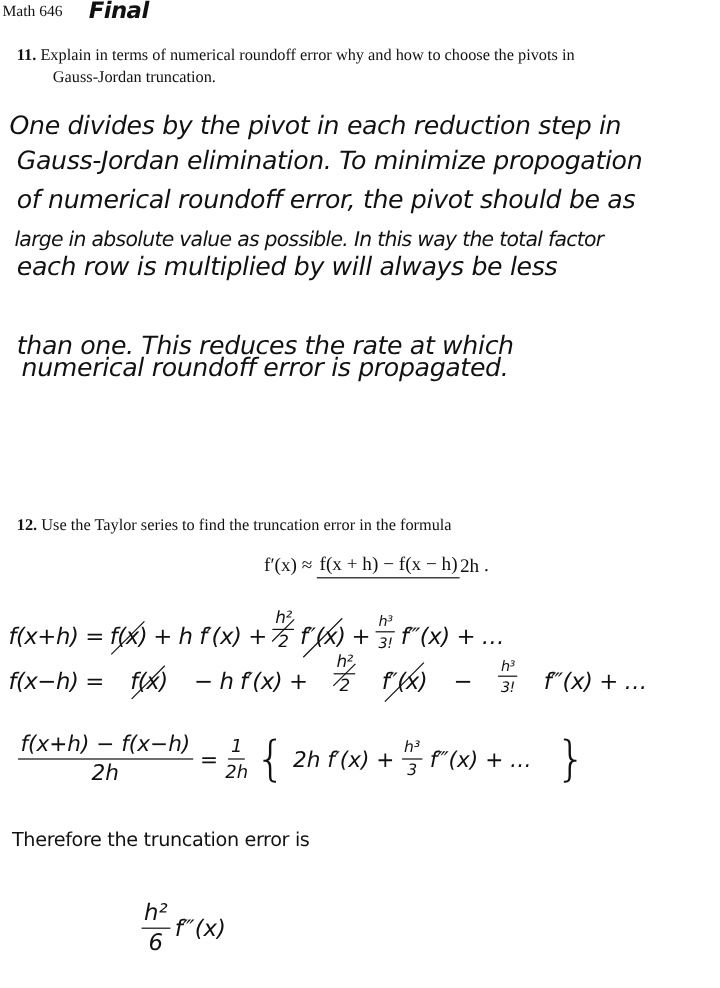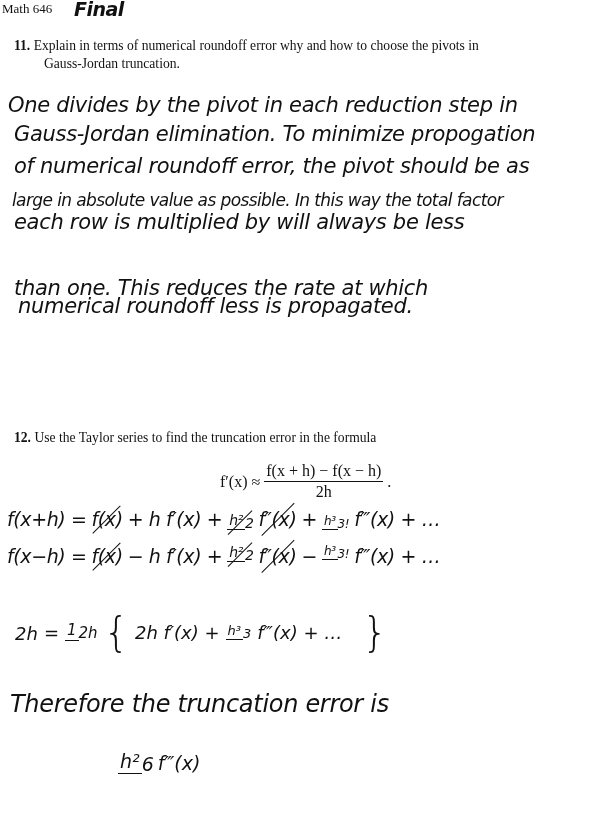--- a/index.html
+++ b/index.html
@@ -11,36 +11,36 @@
 
     .qnum { font-weight: bold; margin-top: 28px; }
     .q11 { left: 14px; top: 37px; font-size: 13.6px; font-family: "Liberation Serif", serif; line-height: 18px; }
     .q11 .line2 { padding-left: 30px; display: block; }
 
     .ans-line { font-size: 21px; letter-spacing: -0.3px; font-family: "DejaVu Sans", sans-serif; font-style: italic; }
 
     .q12 { left: 14px; top: 430px; font-size: 13.6px; font-family: "Liberation Serif", serif; text-align: right; }
 
     .formula { left: 220px; top: 462px; font-family: "Liberation Serif", serif; font-size: 16px; display: flex; align-items: center; gap: 4px; }
-    .frac { display: inline-flex; flex-direction: column; align-items: center; }
+    .frac { display: inline-flex; align-items: center; }
     .frac .num { padding: 0 2px 1px; border-bottom: 1px solid #111; }
     .frac .den { padding-top: 1px; }
 
     .taylor { font-size: 19px; font-family: "DejaVu Sans", sans-serif; font-style: italic; letter-spacing: -0.4px; }
     .strike { position: relative; }
     .strike::after { content: ""; position: absolute; left: -4px; right: -4px; top: 50%; border-top: 1px solid #111; transform: rotate(-45deg); }
 
-    .hw-frac { display: inline-flex; align-items: center; vertical-align: middle; line-height: 1; }
+    .hw-frac { display: inline-flex; flex-direction: column; align-items: center; vertical-align: middle; line-height: 1; }
     .hw-frac .num { border-bottom: 1.5px solid #111; padding: 0 2px 2px; }
     .hw-frac .den { padding-top: 3px; }
 
     .diff { left: 15px; top: 612px; font-size: 18px; font-family: "DejaVu Sans", sans-serif; font-style: italic; display: flex; align-items: center; gap: 6px; }
     .brace { font-size: 40px; font-style: normal; font-weight: 200; line-height: 1; }
 
-    .therefore { left: 10px; top: 690px; font-size: 24px; font-family: "DejaVu Sans", sans-serif; font-style: italic; letter-spacing: -0.3px; }
+    .therefore { left: 10px; top: 690px; font-size: 16px; font-family: "DejaVu Sans", sans-serif; letter-spacing: -0.3px; }
     .result { left: 118px; top: 752px; font-size: 19px; font-family: "DejaVu Sans", sans-serif; font-style: italic; display: flex; align-items: center; gap: 4px; }
   </style>
 </head>
 <body>
 
 <div class="abs course">Math 646</div>
 <div class="abs final">Final</div>
 
 <div class="abs q11">
   <span class="qnum">11.</span>
@@ -48,21 +48,21 @@
   <span class="line2">Gauss-Jordan truncation.</span>
 </div>
 
 <div>
   <div class="abs ans-line" style="left:8px; top:93px;">One divides by the pivot in each reduction step in</div>
   <div class="abs ans-line" style="left:14px; top:122px;">Gauss-Jordan elimination.  To minimize propogation</div>
   <div class="abs ans-line" style="left:14px; top:154px;">of numerical roundoff error, the pivot should be as</div>
   <div class="abs ans-line" style="left:12px; top:190px; font-size:17px; letter-spacing:-0.6px;">large in absolute value as possible. In this way the total factor</div>
   <div class="abs ans-line" style="left:14px; top:210px;">each row is multiplied by will always be less</div>
   <div class="abs ans-line" style="left:14px; top:276px;">than one.  This reduces the rate at which</div>
-  <div class="abs ans-line" style="left:18px; top:294px;">numerical roundoff less is propagated.</div>
+  <div class="abs ans-line" style="left:18px; top:294px;">numerical roundoff error is propagated.</div>
 </div>
 
 <div class="abs q12">
   <span class="qnum">12.</span>
   <span>Use the Taylor series to find the truncation error in the formula</span>
 </div>
 
 <div class="abs formula">
   <span>f′(x) ≈</span>
   <span class="frac">
@@ -82,39 +82,40 @@
   </span>
   <span class="strike">f″(x)</span>
   <span>+</span>
   <span class="hw-frac" style="font-size:12px;">
     <span class="num">h³</span>
     <span class="den">3!</span>
   </span>
   <span>f‴(x) + …</span>
 </div>
 
-<div class="abs taylor" style="left:7px; top:545px; display:flex; align-items:flex-start; gap:5px;">
+<div class="abs taylor" style="left:7px; top:545px; display:flex; align-items:flex-end; gap:22px;">
   <span>f(x−h) =</span>
   <span class="strike">f(x)</span>
   <span>− h f′(x) +</span>
   <span class="hw-frac strike" style="font-size:14px;">
     <span class="num">h²</span>
     <span class="den">2</span>
   </span>
   <span class="strike">f″(x)</span>
   <span>−</span>
   <span class="hw-frac" style="font-size:12px;">
     <span class="num">h³</span>
     <span class="den">3!</span>
   </span>
   <span>f‴(x) + …</span>
 </div>
 
 <div class="abs diff">
   <span class="hw-frac">
+    <span class="num">f(x+h) − f(x−h)</span>
     <span class="den">2h</span>
   </span>
   <span>=</span>
   <span class="hw-frac" style="font-size:15px;">
     <span class="num">1</span>
     <span class="den">2h</span>
   </span>
   <span class="brace">{</span>
   <span>2h f′(x) +</span>
   <span class="hw-frac" style="font-size:13px;">

